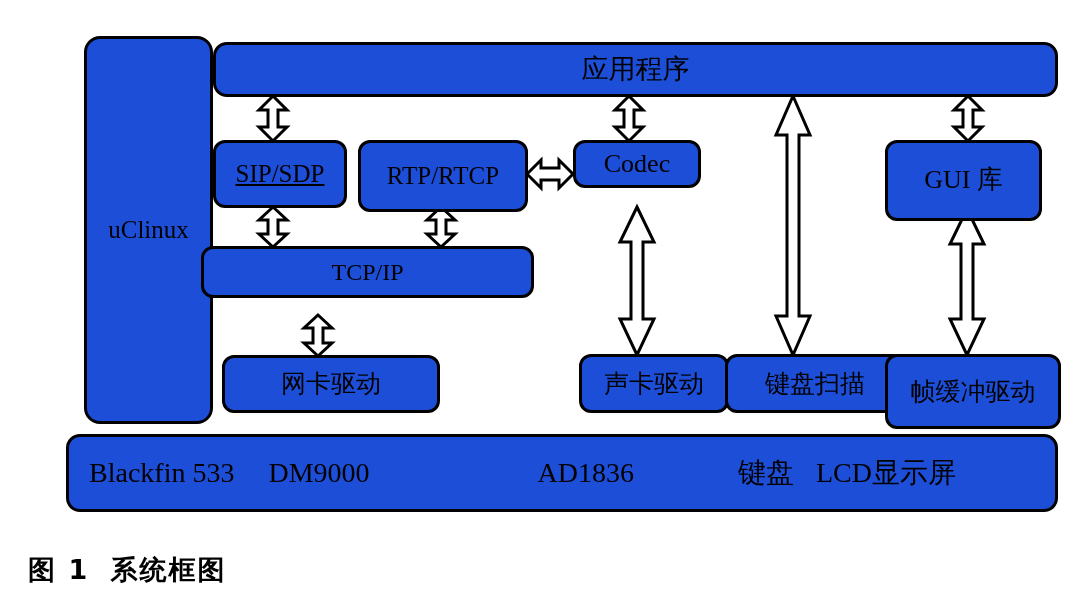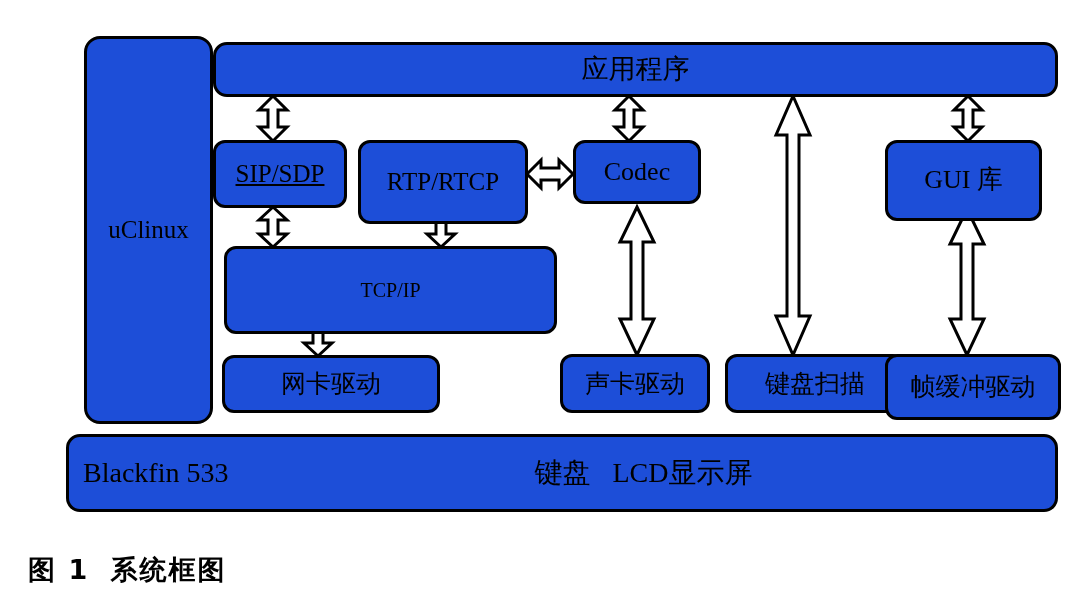--- a/index.html
+++ b/index.html
@@ -45,62 +45,62 @@
     left: 213px; top: 42px; width: 845px; height: 55px;
     border-radius: 14px;
     font-size: 27px;
   }
   #n-sipsdp {
     left: 213px; top: 140px; width: 134px; height: 68px;
     font-size: 25px;
     text-decoration: underline;
   }
   #n-rtprtcp {
-    left: 358px; top: 140px; width: 170px; height: 84px;
+    left: 358px; top: 140px; width: 170px; height: 72px;
     font-size: 25px;
   }
   #n-codec {
-    left: 573px; top: 140px; width: 128px; height: 64px;
+    left: 573px; top: 140px; width: 128px; height: 48px;
     font-size: 26px;
   }
   #n-gui {
     left: 885px; top: 140px; width: 157px; height: 81px;
     font-size: 26px;
   }
   #n-tcpip {
-    left: 224px; top: 246px; width: 333px; height: 88px;
-    font-size: 20px;
+    left: 201px; top: 246px; width: 333px; height: 52px;
+    font-size: 24px;
   }
   #n-netdrv {
     left: 222px; top: 355px; width: 218px; height: 58px;
     font-size: 25px;
   }
   #n-sounddrv {
-    left: 560px; top: 354px; width: 150px; height: 59px;
+    left: 579px; top: 354px; width: 150px; height: 59px;
     font-size: 25px;
   }
   #n-keyscan {
     left: 725px; top: 354px; width: 180px; height: 59px;
     font-size: 25px;
   }
   #n-fbdrv {
-    left: 885px; top: 354px; width: 176px; height: 66px;
+    left: 885px; top: 354px; width: 176px; height: 75px;
     font-size: 25px;
   }
   #n-hw {
     left: 66px; top: 434px; width: 992px; height: 78px;
     border-radius: 14px;
     justify-content: flex-start;
     z-index: 3;
   }
   .hw-row {
     display: flex;
     align-items: baseline;
     width: 100%;
-    padding-left: 14px;
+    padding-left: 20px;
     box-sizing: border-box;
     font-size: 28px;
     white-space: nowrap;
   }
   .hw-item { display: inline-block; }
   .hw-gap-sm { width: 34px; display: inline-block; }
   .hw-gap-lg { width: 168px; display: inline-block; }
   .hw-gap-md { width: 104px; display: inline-block; }
   .hw-gap-xs { width: 22px; display: inline-block; }
 
@@ -172,21 +172,23 @@
   </div>
 
   <div class="node" id="n-fbdrv">
     <span class="lbl">帧缓冲驱动</span>
   </div>
 
   <div class="node" id="n-hw">
     <div class="hw-row">
       <span class="hw-item">Blackfin 533</span>
       <span class="hw-gap-sm"></span>
+      <span class="hw-item">DM9000</span>
       <span class="hw-gap-lg"></span>
+      <span class="hw-item">AD1836</span>
       <span class="hw-gap-md"></span>
       <span class="hw-item">键盘</span>
       <span class="hw-gap-xs"></span>
       <span class="hw-item">LCD显示屏</span>
     </div>
   </div>
 
   <div class="arrow" style="left:257px; top:95px;">
     <svg width="32" height="47" viewBox="0 0 32 47">
       <polygon points="16,1 30,15 21,15 21,32 30,32 16,46 2,32 11,32 11,15 2,15" fill="#ffffff" stroke="#000000" stroke-width="3" stroke-linejoin="miter"></polygon>

